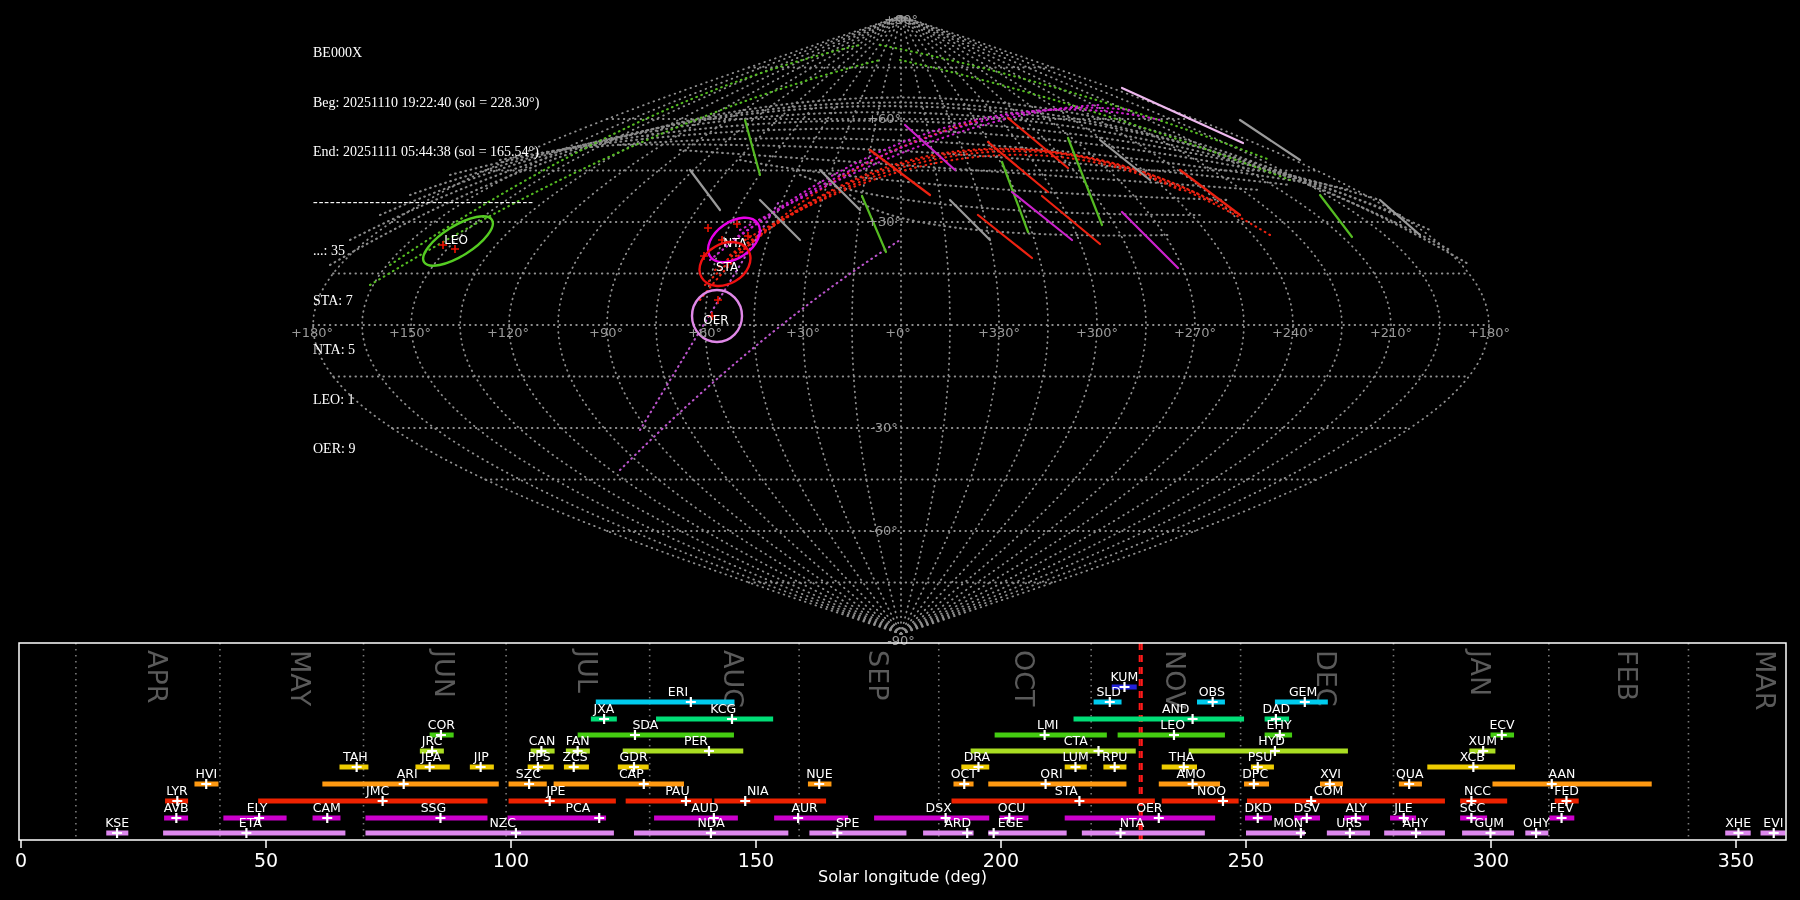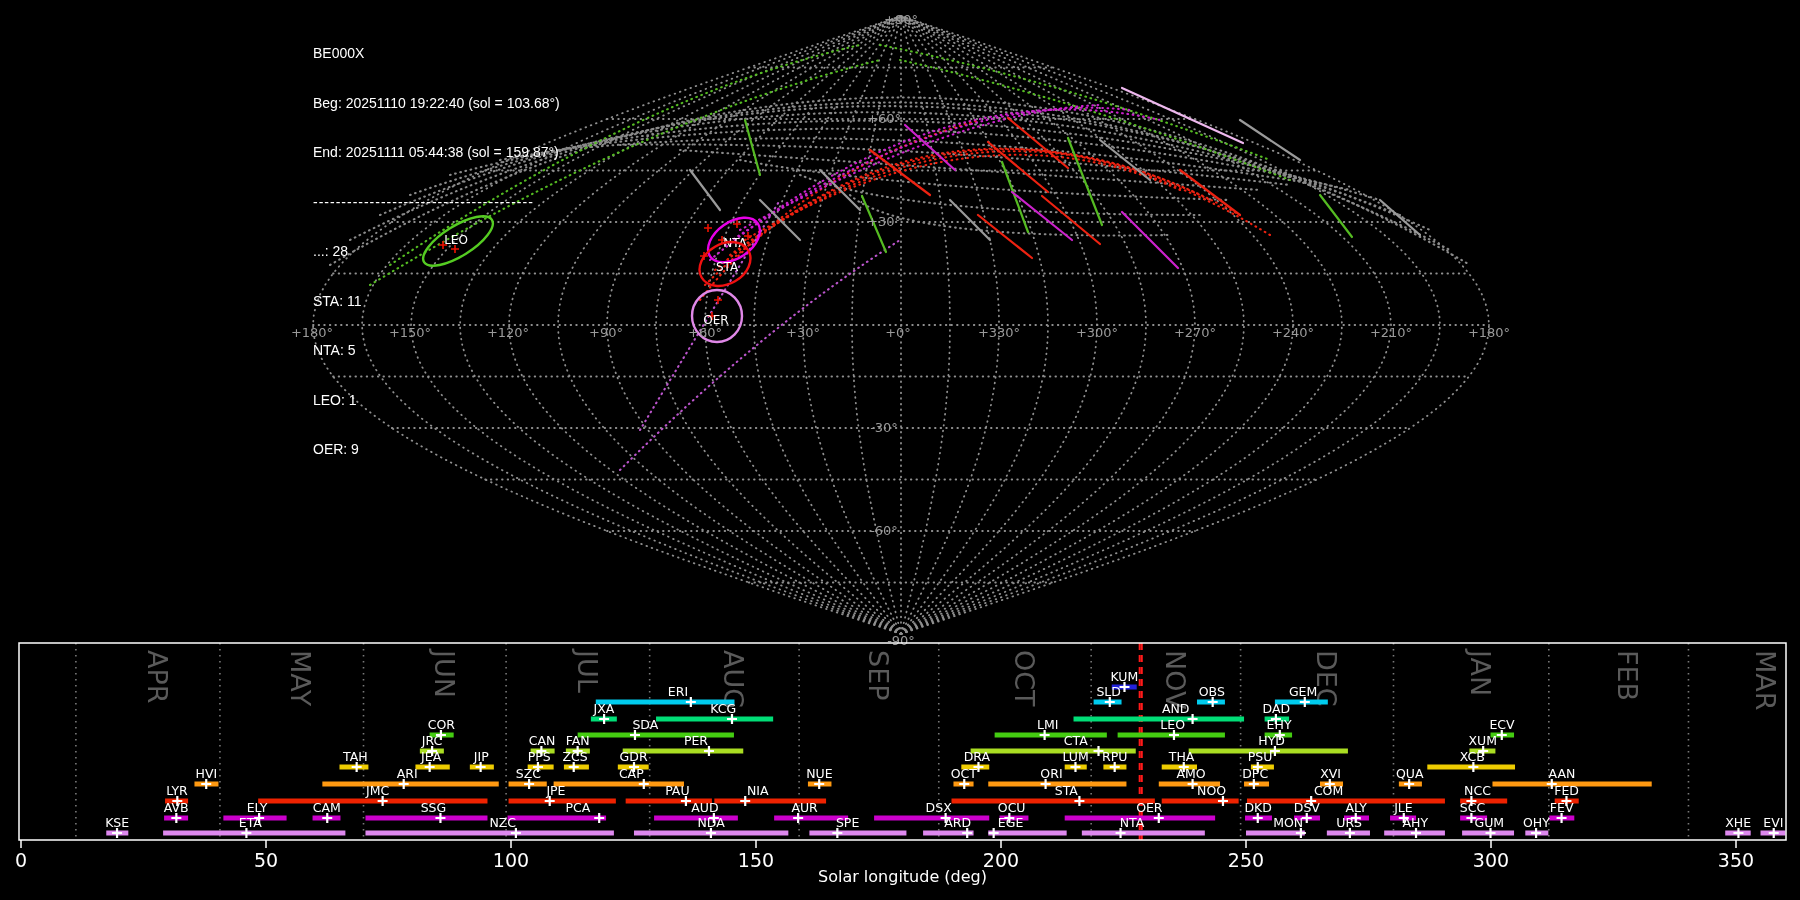--- a/index.html
+++ b/index.html
@@ -1,20 +1,20 @@
 <!DOCTYPE html>
 <html><head>
 <meta charset="utf-8">
 <style>
   html,body{margin:0;padding:0;background:#000;}
   #page{position:relative;width:1800px;height:900px;background:#000;overflow:hidden;
         font-family:"DejaVu Sans", "Liberation Sans", sans-serif;}
   #plot{position:absolute;left:0;top:0;}
   #hdr{position:absolute;left:313px;top:12px;color:#fff;
-       font-family:Liberation Sans, sans-serif;
+       font-family:Liberation Serif, serif;
        font-size:14px;line-height:16.5px;white-space:pre;z-index:5;}
   #hdr .sep{letter-spacing:1px;}
 </style>
 </head>
 <body>
 <div id="page">
 
   <svg id="plot" width="1800" height="900">
       <g>
         <g>
@@ -637,23 +637,23 @@
           <text x="1491" y="867" fill="#ffffff" font-size="19" text-anchor="middle" font-family="&quot;DejaVu Sans&quot;,&quot;Liberation Sans&quot;,sans-serif">300</text>
           <line x1="1736.0000000000002" y1="840" x2="1736.0000000000002" y2="848" stroke="#ffffff" stroke-width="1.5"></line>
           <text x="1736.0000000000002" y="867" fill="#ffffff" font-size="19" text-anchor="middle" font-family="&quot;DejaVu Sans&quot;,&quot;Liberation Sans&quot;,sans-serif">350</text>
           <text x="902.5" y="882" fill="#ffffff" font-size="16" text-anchor="middle" font-family="&quot;DejaVu Sans&quot;,&quot;Liberation Sans&quot;,sans-serif">Solar longitude (deg)</text>
         </g>
       </g>
     </svg>
 
   <div id="hdr">
     <div>BE000X</div>
-    <div>Beg: 20251110 19:22:40 (sol = 103.68°)</div>
-    <div>End: 20251111 05:44:38 (sol = 159.87°)</div>
+    <div>Beg: 20251110 19:22:40 (sol = 228.30°)</div>
+    <div>End: 20251111 05:44:38 (sol = 165.54°)</div>
     <div class="sep">---------------------------------------</div>
-    <div>...: 28</div>
-    <div>STA: 11</div>
+    <div>...: 35</div>
+    <div>STA: 7</div>
     <div>NTA: 5</div>
     <div>LEO: 1</div>
     <div>OER: 9</div>
   </div>
 
 </div>
 
 </body></html>

